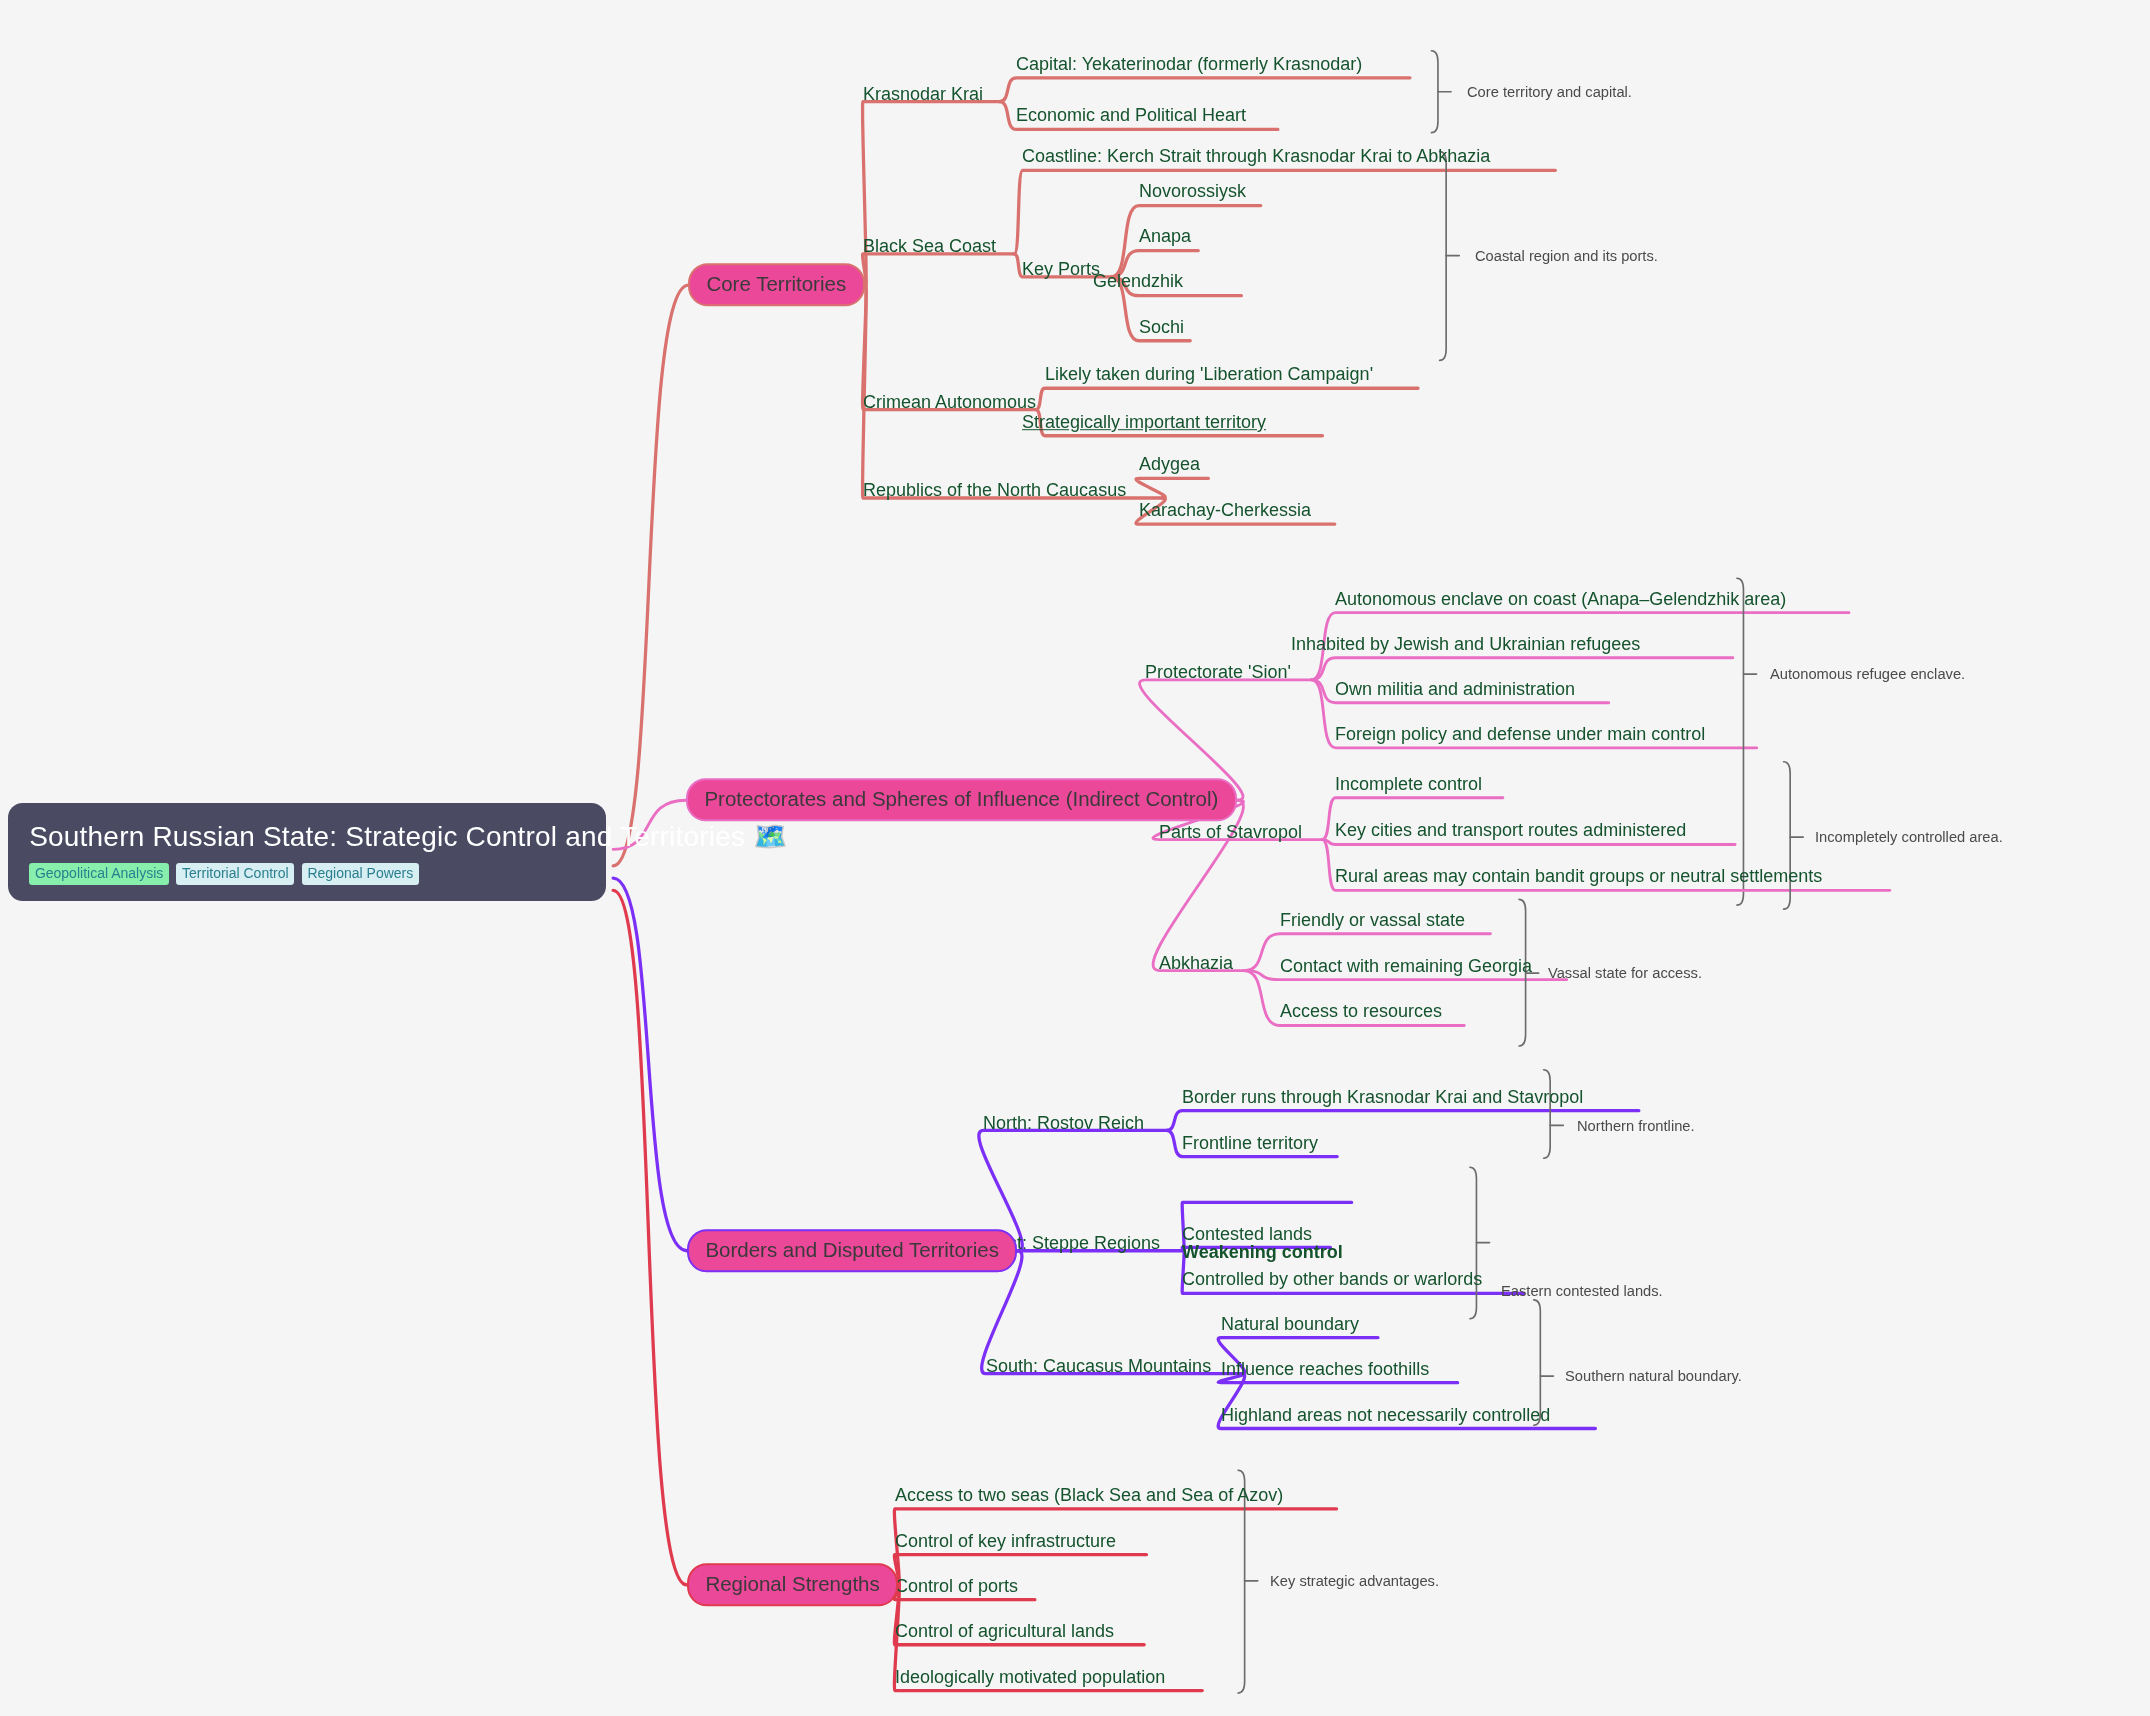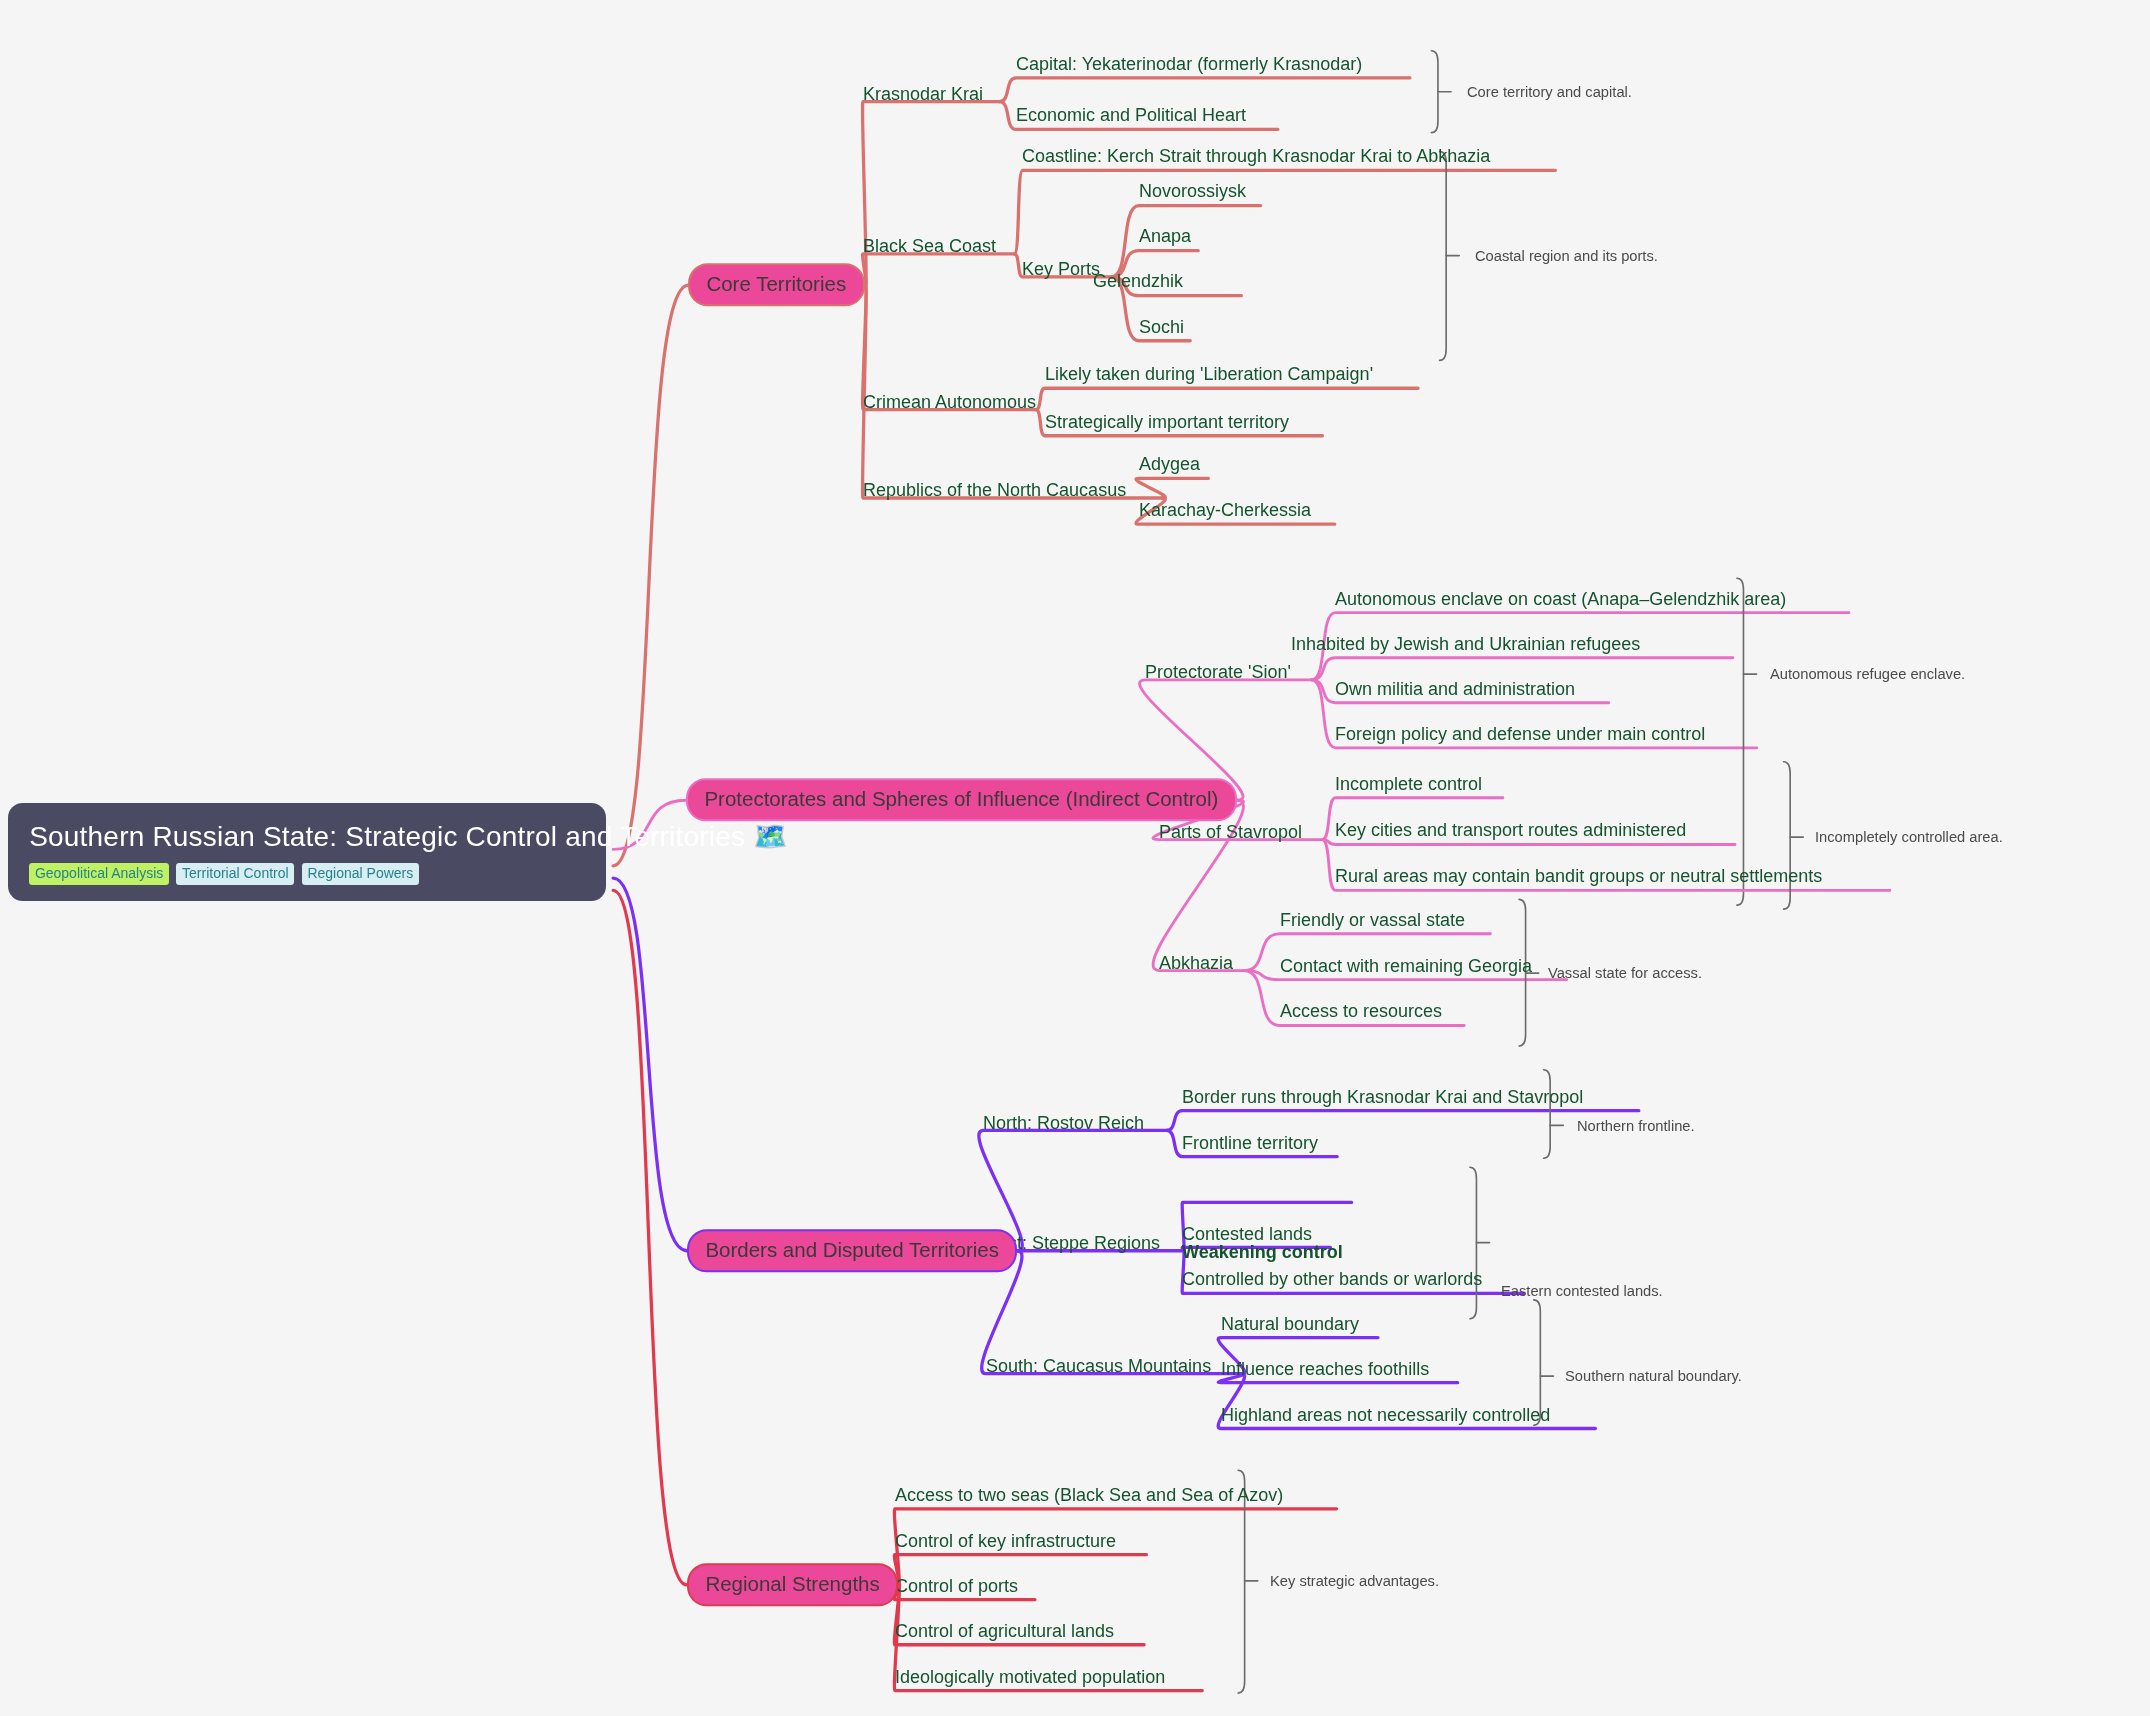--- a/index.html
+++ b/index.html
@@ -148,41 +148,41 @@
       <path d="M1096.640625,1935 C1099.8890625,1935 1088.7515625,1953 1092,1953 L1262.921875,1953" fill="none" stroke="#e03a4e" stroke-width="4" stroke-linecap="round"></path>
       <path d="M1096.640625,1935 C1099.8890625,1935 1088.7515625,2008 1092,2008 L1396.328125,2008" fill="none" stroke="#e03a4e" stroke-width="4" stroke-linecap="round"></path>
       <path d="M1096.640625,1935 C1099.8890625,1935 1088.7515625,2064 1092,2064 L1467.25,2064" fill="none" stroke="#e03a4e" stroke-width="4" stroke-linecap="round"></path>
       <path d="M1511,1795 Q1519,1795 1519,1809 L1519,2053 Q1519,2067 1511,2067" fill="none" stroke="#6b6b6b" stroke-width="2" stroke-linecap="round"></path>
       <path d="M1519,1930 L1535,1930" fill="none" stroke="#6b6b6b" stroke-width="2" stroke-linecap="round"></path>
     </svg>
   <div id="nodes">
       <div class="root-node" style="background: rgb(74, 74, 99);">
         <div class="root-title">Southern Russian State: Strategic Control and Territories 🗺️</div>
         <div class="root-tags">
-          <span class="tag" style="background: #bef264; color: rgb(42, 127, 143);">Geopolitical Analysis</span>
+          <span class="tag" style="background: #86efac; color: rgb(42, 127, 143);">Geopolitical Analysis</span>
           <span class="tag" style="background: rgb(215, 238, 242); color: rgb(42, 127, 143);">Territorial Control</span>
           <span class="tag" style="background: rgb(215, 238, 242); color: rgb(42, 127, 143);">Regional Powers</span>
         </div>
       </div>
       <div class="pill" style="left: 688px; top: 285px; border-color: rgb(217, 114, 110);">Core Territories</div>
       <div class="lbl" style="left:863px;top:105px;">Krasnodar Krai</div>
       <div class="lbl" style="left:1016px;top:75px;">Capital: Yekaterinodar (formerly Krasnodar)</div>
       <div class="lbl" style="left:1016px;top:126px;">Economic and Political Heart</div>
       <div class="note" style="left:1467px;top:92px;">Core territory and capital.</div>
       <div class="lbl" style="left:863px;top:257px;">Black Sea Coast</div>
       <div class="lbl" style="left:1022px;top:167px;">Coastline: Kerch Strait through Krasnodar Krai to Abkhazia</div>
       <div class="lbl" style="left:1022px;top:280px;">Key Ports</div>
       <div class="lbl" style="left:1139px;top:202px;">Novorossiysk</div>
       <div class="lbl" style="left:1139px;top:247px;">Anapa</div>
       <div class="lbl" style="left:1093px;top:292px;">Gelendzhik</div>
       <div class="lbl" style="left:1139px;top:338px;">Sochi</div>
       <div class="note" style="left:1475px;top:256px;">Coastal region and its ports.</div>
       <div class="lbl" style="left:863px;top:413px;">Crimean Autonomous</div>
       <div class="lbl" style="left:1045px;top:385px;">Likely taken during 'Liberation Campaign'</div>
-      <div class="lbl" style="left:1045px;top:433px;">Strategically important territory</div>
+      <div class="lbl" style="left:1022px;top:433px;text-decoration:underline;">Strategically important territory</div>
       <div class="lbl" style="left:863px;top:501px;">Republics of the North Caucasus</div>
       <div class="lbl" style="left:1139px;top:475px;">Adygea</div>
       <div class="lbl" style="left:1139px;top:521px;">Karachay-Cherkessia</div>
       <div class="pill" style="left: 686px; top: 800px; border-color: rgb(233, 110, 196);">Protectorates and Spheres of Influence (Indirect Control)</div>
       <div class="lbl" style="left:1145px;top:683px;">Protectorate 'Sion'</div>
       <div class="lbl" style="left:1335px;top:610px;">Autonomous enclave on coast (Anapa–Gelendzhik area)</div>
       <div class="lbl" style="left:1291px;top:655px;">Inhabited by Jewish and Ukrainian refugees</div>
       <div class="lbl" style="left:1335px;top:700px;">Own militia and administration</div>
       <div class="lbl" style="left:1335px;top:745px;">Foreign policy and defense under main control</div>
       <div class="note" style="left:1770px;top:674px;">Autonomous refugee enclave.</div>

